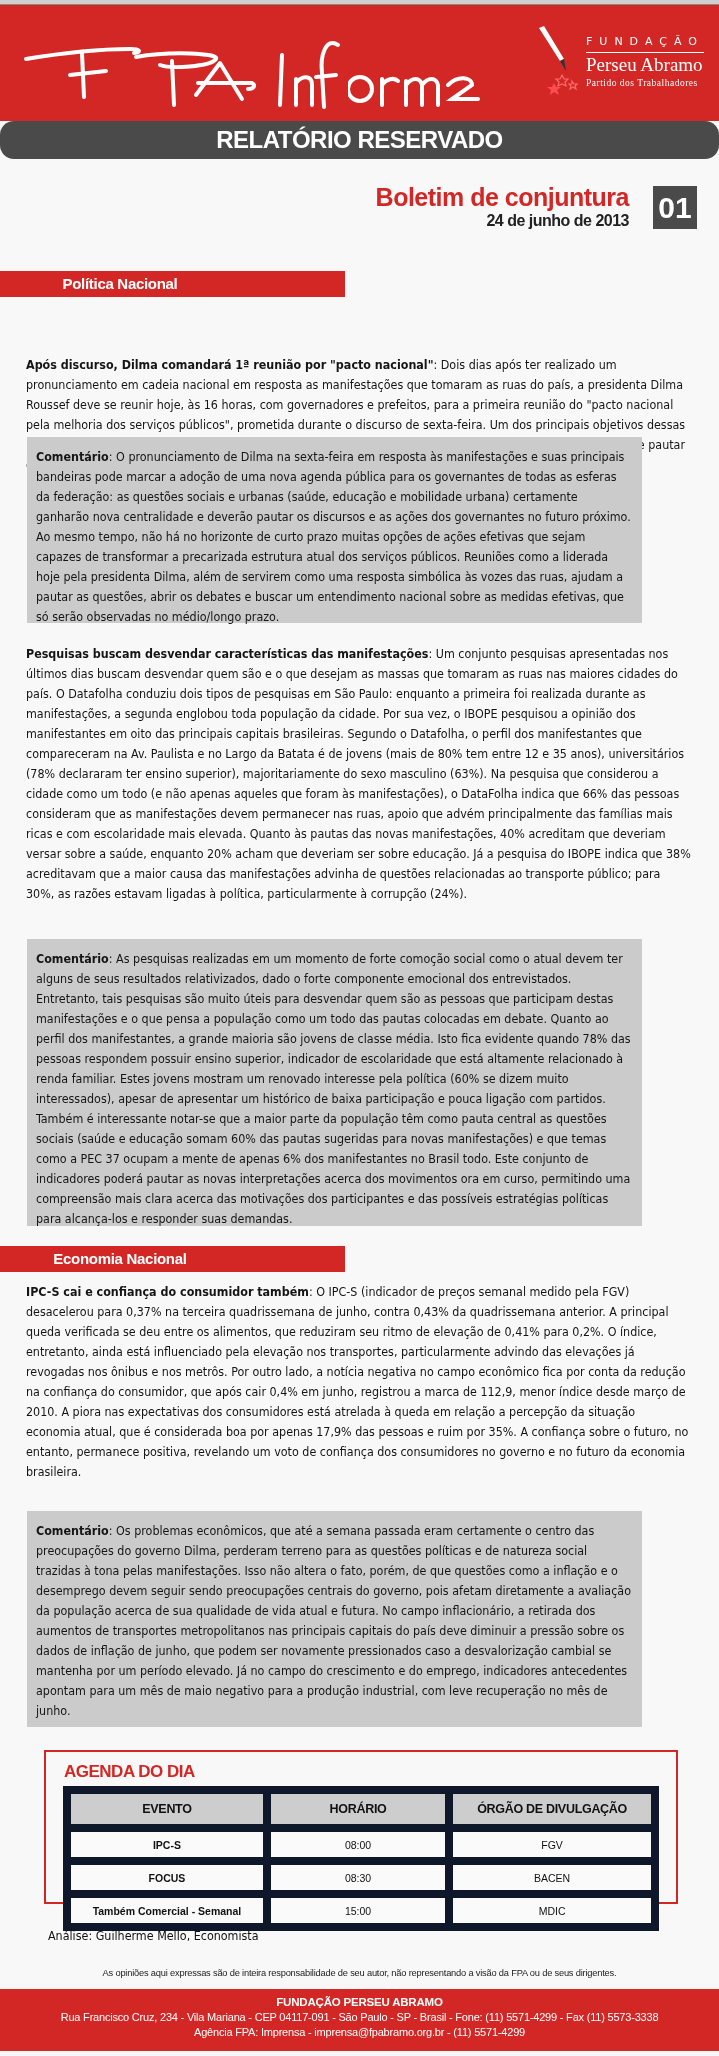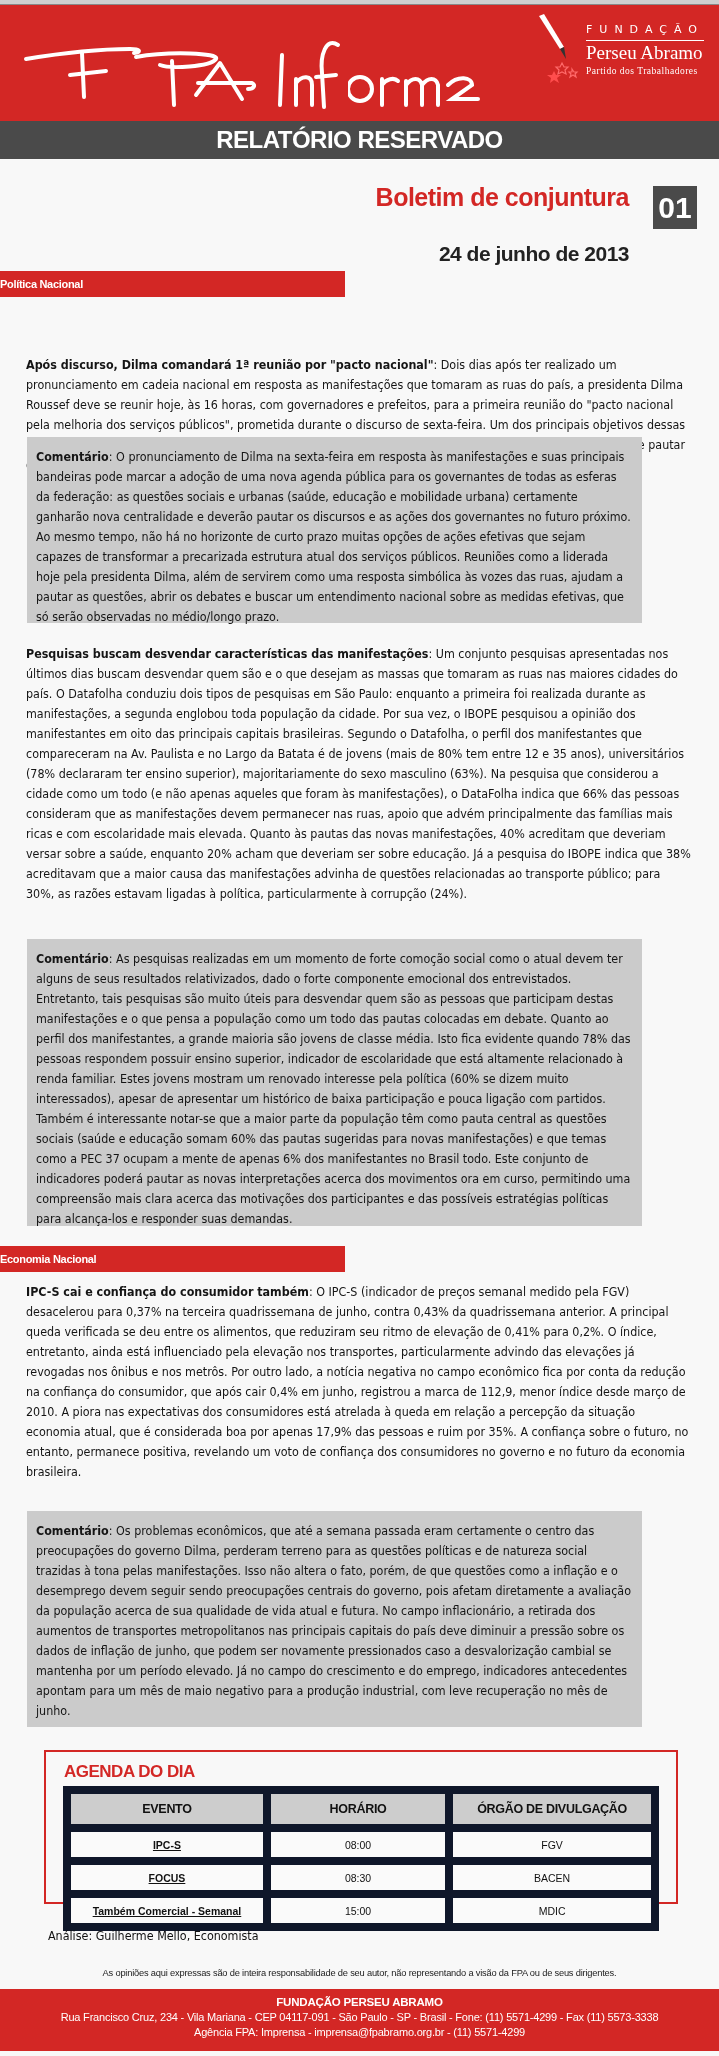--- a/index.html
+++ b/index.html
@@ -21,46 +21,46 @@
   .masthead-title {
     position: absolute; left: 28px; top: 12px;
     color: #fff;
     font-family: "DejaVu Serif", serif;
     font-style: italic;
     font-size: 58px;
     letter-spacing: 6px;
     font-weight: normal;
   }
   .masthead-title svg { position: absolute; left: -8px; top: 8px; }
-  .logo { position: absolute; left: 536px; top: 8px; width: 170px; height: 70px; color: #fff; }
+  .logo { position: absolute; left: 536px; top: 20px; width: 170px; height: 70px; color: #fff; }
   .logo .pen { position: absolute; left: 0; top: 0; }
   .logo .fundacao { position: absolute; left: 50px; top: 10px; font-size: 11px; letter-spacing: 7px; font-family: "DejaVu Sans", sans-serif; }
   .logo .rule { position: absolute; left: 50px; top: 27px; width: 118px; height: 1px; background: #fff; }
   .logo .perseu { position: absolute; left: 50px; top: 29px; font-family: "Liberation Serif", serif; font-size: 19px; }
   .logo .partido { position: absolute; left: 50px; top: 53px; font-family: "Liberation Serif", serif; font-size: 9.5px; letter-spacing: 0.5px; }
   .banner {
     height: 38px; background: #4a4a4a;
     color: #fff; text-align: center;
     font-family: "Liberation Sans", sans-serif; font-weight: bold;
-    font-size: 24px; line-height: 38px; letter-spacing: -0.5px;
+    font-size: 24px; line-height: 38px; letter-spacing: -0.5px; border-radius: 14px;
   }
   .boletim { position: absolute; right: 22px; top: 183px; height: 50px; }
   .boletim .titles { position: absolute; right: 68px; top: 0; text-align: right; white-space: nowrap; }
   .boletim .title { color: #d32725; font-family: "Liberation Sans", sans-serif; font-weight: bold; font-size: 25px; letter-spacing: -0.5px; line-height: 28px; }
-  .boletim .date { color: #222; font-family: "Liberation Sans", sans-serif; font-weight: bold; font-size: 21px; letter-spacing: -0.5px; line-height: 20px; margin-top: 33px; }
+  .boletim .date { color: #222; font-family: "Liberation Sans", sans-serif; font-weight: bold; font-size: 16px; letter-spacing: -0.5px; line-height: 20px; }
   .boletim .num {
     position: absolute; right: 0; top: 3px;
     width: 44px; height: 43px; background: #4a4a4a; color: #fff;
     font-family: "Liberation Sans", sans-serif; font-weight: bold; font-size: 30px;
     text-align: center; line-height: 43px;
   }
   .section-tab {
     position: absolute; left: 0; width: 345px; height: 26px; background: #d32725;
     color: #fff; font-family: "Liberation Sans", sans-serif; font-weight: bold;
-    font-size: 11px; letter-spacing: -0.3px; line-height: 26px; text-align: left;
+    font-size: 15px; letter-spacing: -0.3px; line-height: 26px; text-align: center;
     box-sizing: border-box; padding-right: 105px;
   }
   .para {
     position: absolute; left: 26px; width: 666px;
     font-size: 12.4px; line-height: 20px; color: #151515;
     font-family: "DejaVu Sans Condensed", "DejaVu Sans", sans-serif;
   }
   .para b { font-weight: bold; }
   .comment {
     position: absolute; left: 27px; width: 615px; background: #cbcbcb;
@@ -75,21 +75,21 @@
     position: absolute; left: 18px; top: 10px; color: #d32725;
     font-family: "Liberation Sans", sans-serif; font-weight: bold; font-size: 17px; letter-spacing: -0.5px;
   }
   table.agenda-table {
     position: absolute; left: 17px; top: 34px; width: 596px;
     border-collapse: collapse; font-family: "Liberation Sans", sans-serif;
   }
   .agenda-table th, .agenda-table td { border: 8px solid #0f172a; text-align: center; }
   .agenda-table th { background: #cdcdcd; height: 28px; font-size: 12.5px; font-weight: bold; letter-spacing: -0.3px; }
   .agenda-table td { height: 23px; font-size: 10.5px; background: #fafafa; }
-  .agenda-table td.ev { font-weight: bold; text-decoration: underline; }
+  .agenda-table td.ev { font-weight: bold; }
   .analise { position: absolute; left: 48px; top: 1928px; font-size: 12.4px; }
   .disclaimer { position: absolute; left: 0; width: 719px; top: 1968px; text-align: center; font-family: "Liberation Sans", sans-serif; font-size: 9.3px; color: #222; letter-spacing: -0.2px; }
   .footer {
     position: absolute; left: 0; top: 1989px; width: 719px; height: 62px; background: #d32725;
     color: #fff; text-align: center; font-family: "Liberation Sans", sans-serif;
     font-size: 11px; line-height: 15px; padding-top: 6px; box-sizing: border-box; letter-spacing: -0.2px;
   }
   .footer .fname { font-weight: bold; font-size: 11.5px; }
 </style>
 </head>

